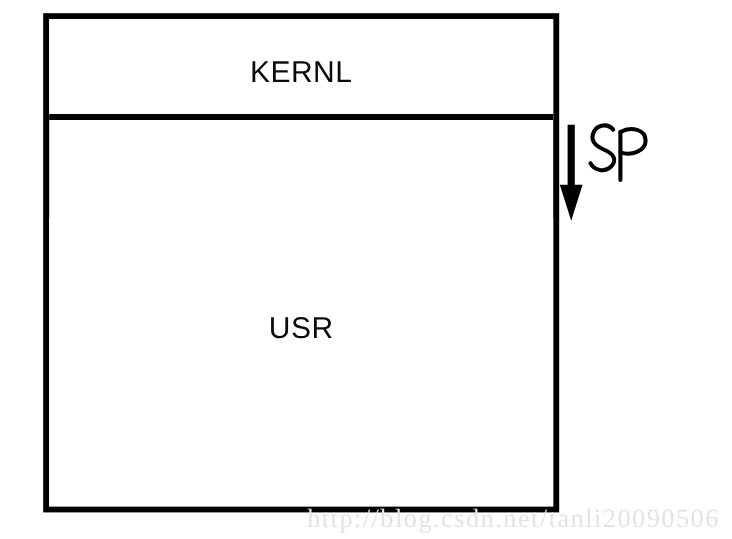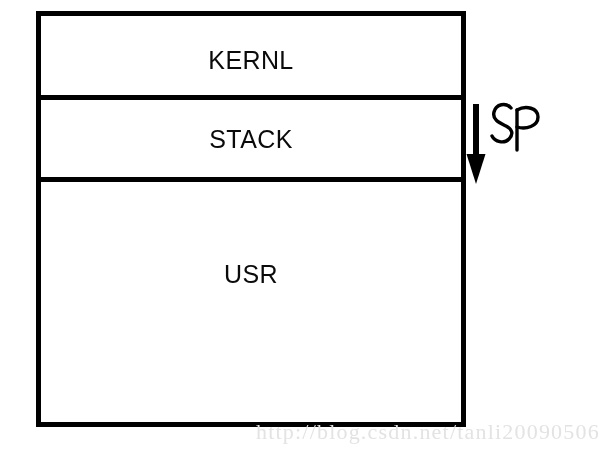--- a/index.html
+++ b/index.html
@@ -117,23 +117,20 @@
 <body>
 
 <div id="diagram-canvas">
 
   <div class="memory-box">
 
     <div class="region region-kernl">
       <div class="region-label">KERNL</div>
     </div>
 
-    <div class="region region-stack">
-      <div class="region-label">STACK</div>
-    </div>
 
     <div class="region region-usr">
       <div class="region-label">USR</div>
     </div>
 
   </div>
 
   <div class="sp-annotation">
 
     <svg class="sp-arrow-svg" width="46" height="100" viewBox="0 0 46 100">

